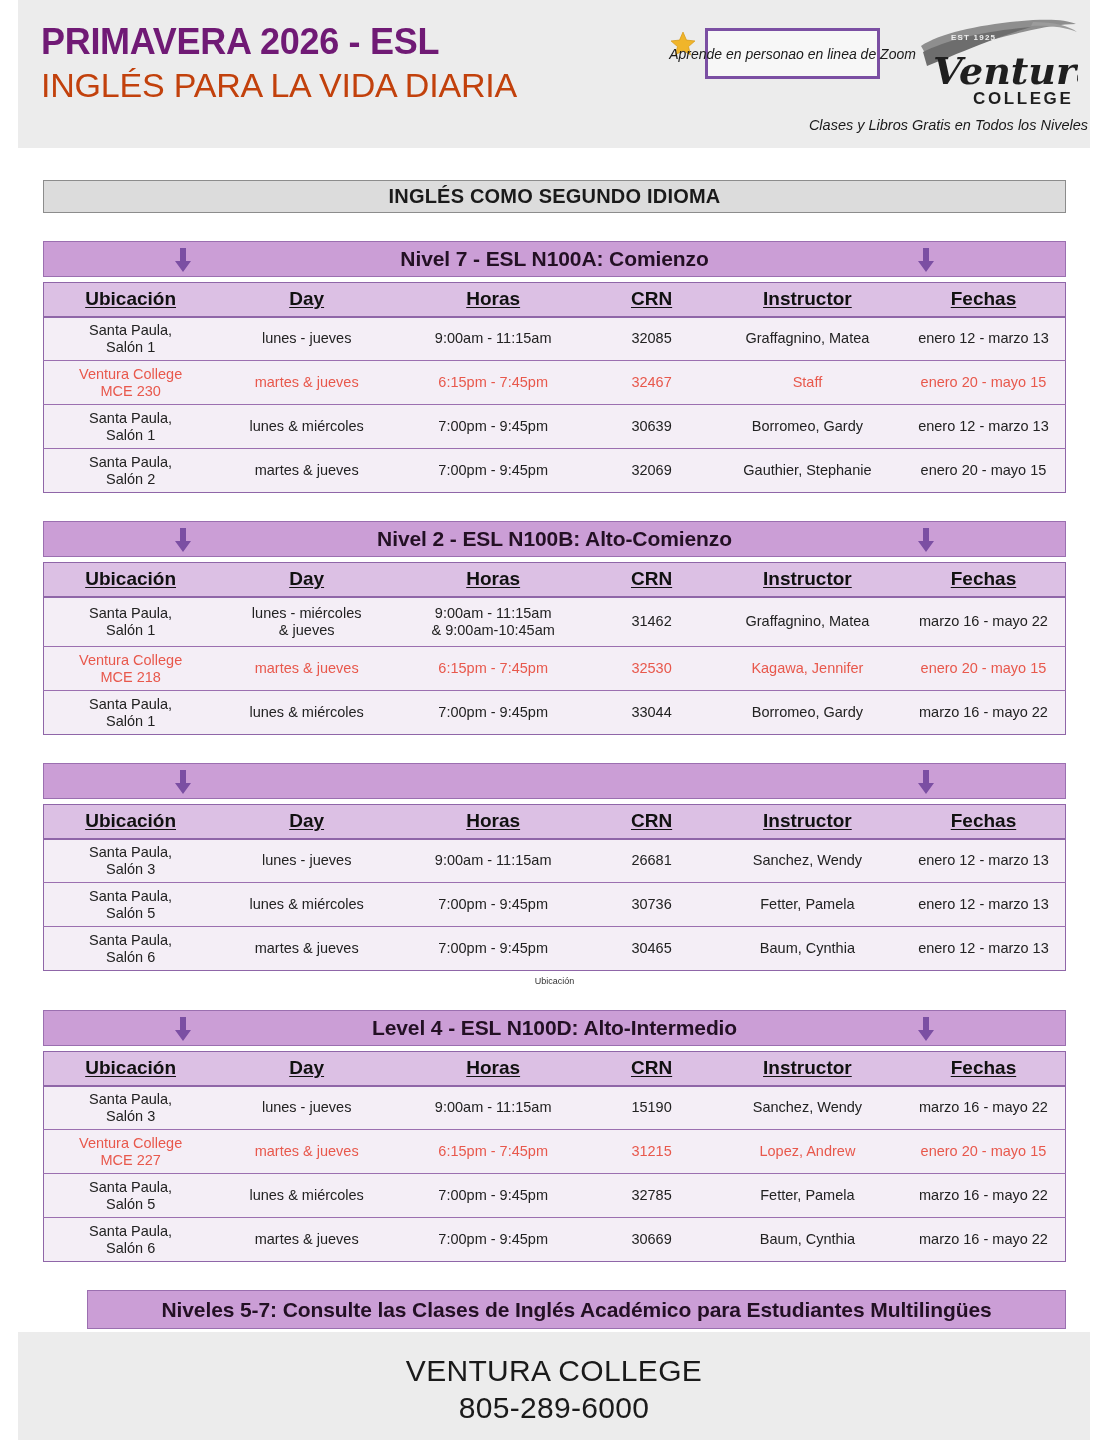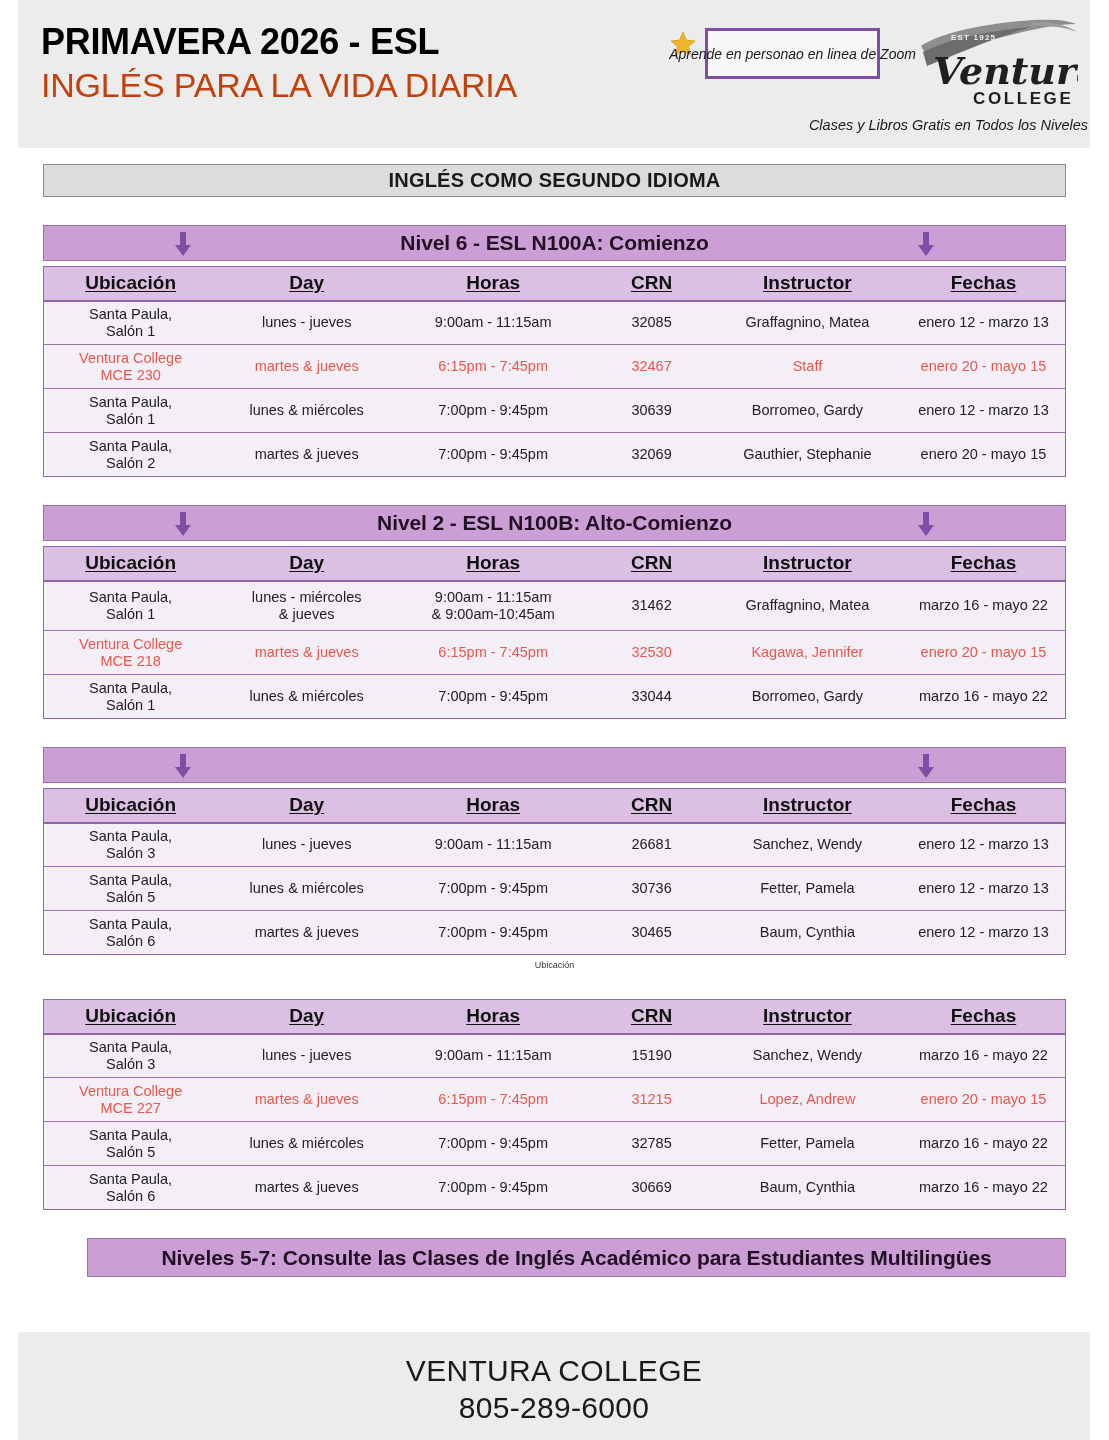--- a/index.html
+++ b/index.html
@@ -31,21 +31,21 @@
 
   .title-block {
     position: absolute;
     left: 23px;
     top: 20px;
   }
 
   .title-line1 {
     font-size: 36px;
     font-weight: bold;
-    color: #000000;
+    color: #701a75;
     letter-spacing: -0.3px;
     line-height: 44px;
     white-space: nowrap;
   }
 
   .title-line2 {
     font-size: 34px;
     font-weight: normal;
     color: #c2410c;
     letter-spacing: -0.2px;
@@ -103,21 +103,21 @@
     font-size: 14.5px;
     font-style: italic;
     color: #1a1a1a;
     white-space: nowrap;
   }
 
   
   .content {
     position: absolute;
     left: 43px;
-    top: 164px;
+    top: 180px;
     width: 1023px;
   }
 
   .section-title {
     height: 33px;
     background: #dcdcdc;
     border: 1px solid #8c8c8c;
     display: flex;
     align-items: center;
     justify-content: center;
@@ -290,21 +290,21 @@
     <div class="section-title">INGLÉS COMO SEGUNDO IDIOMA</div>
 
     <div class="spacer-md"></div>
 
     <div id="levels-container">
         <div class="level-group">
           <div class="level-bar">
             <svg class="arrow-icon arrow-left" viewBox="0 0 18 24">
               <path d="M6,0 H12 V13 H17 L9,24 L1,13 H6 Z" fill="#7b4fa3"></path>
             </svg>
-            <div class="level-title">Nivel 6 - ESL N100A: Comienzo</div>
+            <div class="level-title">Nivel 7 - ESL N100A: Comienzo</div>
             <svg class="arrow-icon arrow-right" viewBox="0 0 18 24">
               <path d="M6,0 H12 V13 H17 L9,24 L1,13 H6 Z" fill="#7b4fa3"></path>
             </svg>
           </div>
           <table class="sched">
             <colgroup>
               <col class="c-ubi">
               <col class="c-day">
               <col class="c-hor">
               <col class="c-crn">
@@ -468,20 +468,29 @@
                 <td>30465</td>
                 <td>Baum, Cynthia</td>
                 <td>enero 12 - marzo 13</td>
               </tr>
             </tbody>
           </table>
           <div class="stray-note">Ubicación</div>
           <div class="spacer-sm"></div>
         </div>
         <div class="level-group">
+          <div class="level-bar">
+            <svg class="arrow-icon arrow-left" viewBox="0 0 18 24">
+              <path d="M6,0 H12 V13 H17 L9,24 L1,13 H6 Z" fill="#7b4fa3"></path>
+            </svg>
+            <div class="level-title">Level 4 - ESL N100D: Alto-Intermedio</div>
+            <svg class="arrow-icon arrow-right" viewBox="0 0 18 24">
+              <path d="M6,0 H12 V13 H17 L9,24 L1,13 H6 Z" fill="#7b4fa3"></path>
+            </svg>
+          </div>
           <table class="sched">
             <colgroup>
               <col class="c-ubi">
               <col class="c-day">
               <col class="c-hor">
               <col class="c-crn">
               <col class="c-ins">
               <col class="c-fec">
             </colgroup>
             <thead>

